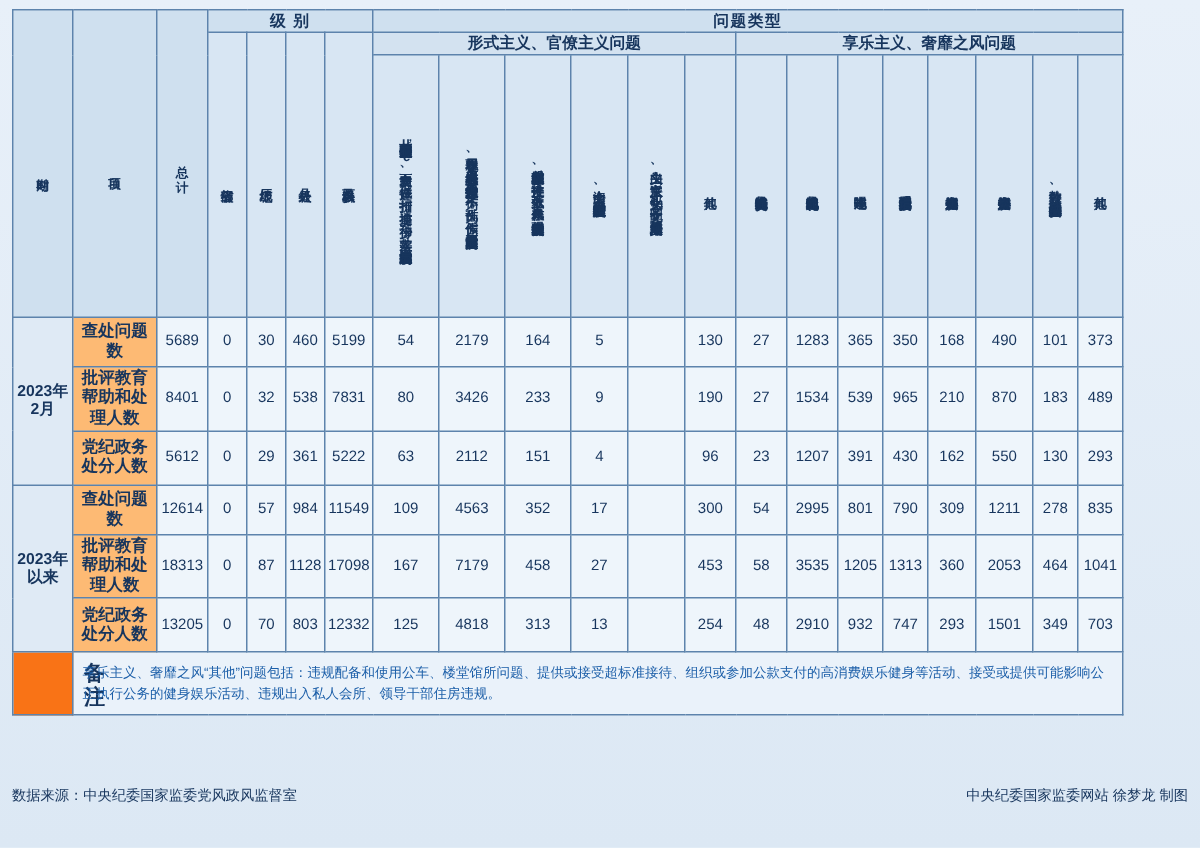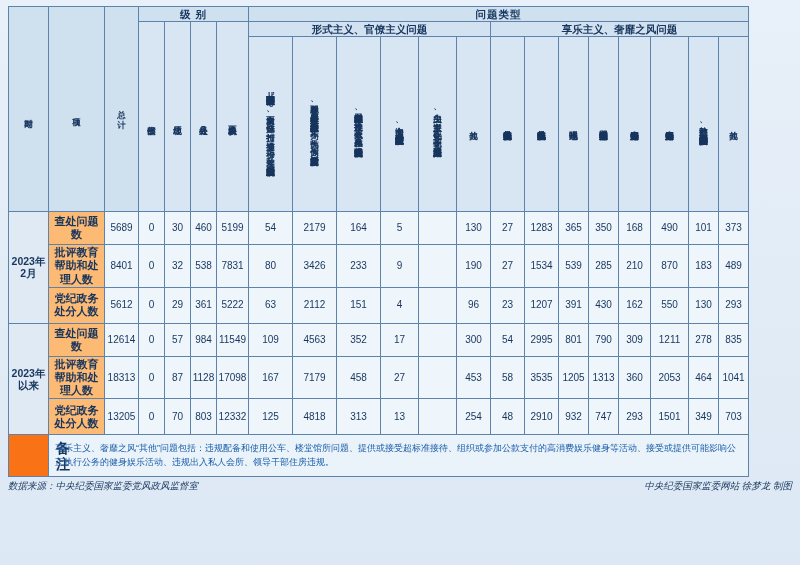--- a/index.html
+++ b/index.html
@@ -69,23 +69,22 @@
     background:#eaf2fa;
   }
   .footer{
     display:flex;
     justify-content:space-between;
     align-items:flex-end;
     width:784px;
     margin-top:3px;
     font-size:9.5px;
     color:#17355d;
-    font-style:italic;
-  }
-  .footer .right{color:#17355d;}
+  }
+  .footer .right{color:#17355d;margin-top:44px;}
   .colgrp{background:#cfe0ef;font-weight:bold;font-size:10.5px;letter-spacing:1px;}
   .subgrp{background:#d3e2f0;font-weight:bold;font-size:10.5px;}
 </style>
 </head>
 <body>
 
 <div class="page">
 
   <table>
     <colgroup>
@@ -237,21 +236,21 @@
       <td class="datacell num">7831</td>
       <td class="datacell num">80</td>
       <td class="datacell num">3426</td>
       <td class="datacell num">233</td>
       <td class="datacell num">9</td>
       <td class="datacell num"></td>
       <td class="datacell num">190</td>
       <td class="datacell num">27</td>
       <td class="datacell num">1534</td>
       <td class="datacell num">539</td>
-      <td class="datacell num">285</td>
+      <td class="datacell num">965</td>
       <td class="datacell num">210</td>
       <td class="datacell num">870</td>
       <td class="datacell num">183</td>
       <td class="datacell num">489</td>
     </tr>
     <tr style="height:36px">
       <td class="itemcell">党纪政务处分人数</td>
       <td class="datacell num">5612</td>
       <td class="datacell num">0</td>
       <td class="datacell num">29</td>

